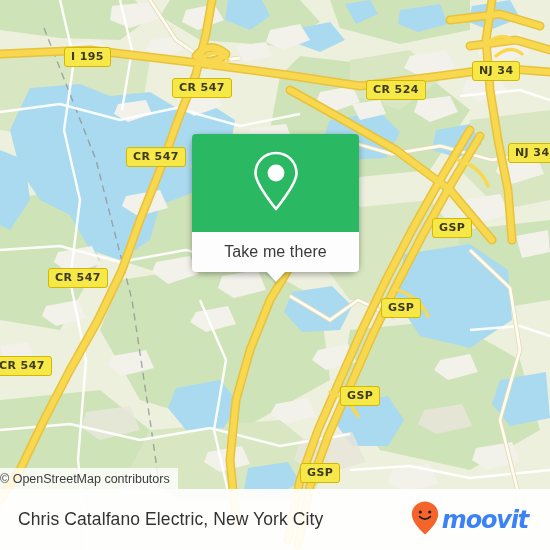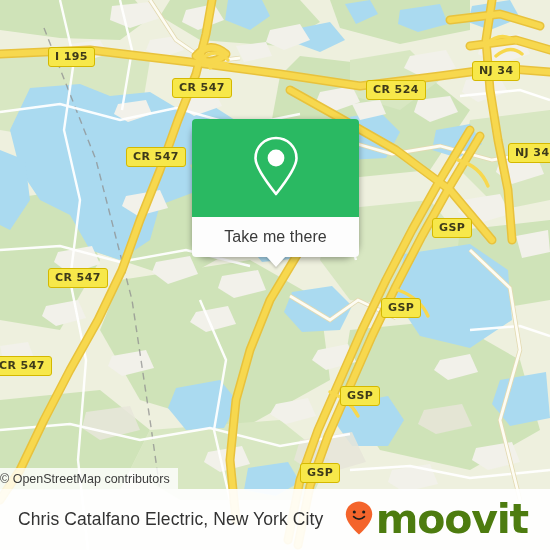--- a/index.html
+++ b/index.html
@@ -41,23 +41,23 @@
     padding: 3px 6px 4px 6px;
     white-space: nowrap;
     letter-spacing: .4px;
     box-sizing: border-box;
   }
 
   
   #callout {
     position: absolute;
     left: 192px;
-    top: 119px;
+    top: 134px;
     width: 167px;
-    border-radius: 16px;
+    border-radius: 9px;
     box-shadow: 0 2px 6px rgba(0,0,0,.35);
     overflow: visible;
     z-index: 40;
   }
   #callout-top {
     height: 98px;
     background: #2ab962;
     border-radius: 4px 4px 0 0;
     display: flex;
     align-items: center;
@@ -127,26 +127,27 @@
     font-size: 17.5px;
     letter-spacing: .1px;
     white-space: nowrap;
   }
   #brand {
     display: flex;
     align-items: center;
     gap: 2px;
   }
   #brand-word {
-    color: #4d7c0f;
+    color: #3b82f6;
     font-family: "DejaVu Sans", sans-serif;
-    font-size: 41px;
+    font-size: 24px;
     font-weight: bold;
     letter-spacing: -1.2px;
     line-height: 1;
+    font-style: italic;
   }
 </style>
 </head>
 <body>
 
 <div id="screen">
 
   <div id="map">
     <svg width="550" height="550" viewBox="0 0 550 550">
       <defs>
@@ -311,21 +312,21 @@
         <path d="M210,68 q12,-10 22,0"></path>
         <path d="M486,44 q16,-14 30,-2"></path>
         <path d="M496,56 q14,-12 26,-2"></path>
         <path d="M458,160 q22,6 30,26"></path>
         <path d="M398,290 q22,8 30,26"></path>
         <path d="M330,392 q20,8 28,24"></path>
       </g>
     </svg>
   </div>
 
-  <div class="shield" style="left:48px;  top:47px;">I 195</div>
+  <div class="shield" style="left:64px;  top:47px;">I 195</div>
   <div class="shield" style="left:172px; top:78px;">CR 547</div>
   <div class="shield" style="left:325px; top:80px;margin-left:41px;">CR 524</div>
   <div class="shield" style="left:472px; top:61px;">NJ 34</div>
   <div class="shield" style="left:126px; top:147px;">CR 547</div>
   <div class="shield" style="left:508px; top:143px;">NJ 34</div>
   <div class="shield" style="left:432px; top:218px;">GSP</div>
   <div class="shield" style="left:48px;  top:268px;">CR 547</div>
   <div class="shield" style="left:381px; top:298px;">GSP</div>
   <div class="shield" style="left:-8px;  top:356px;">CR 547</div>
   <div class="shield" style="left:340px; top:386px;">GSP</div>

